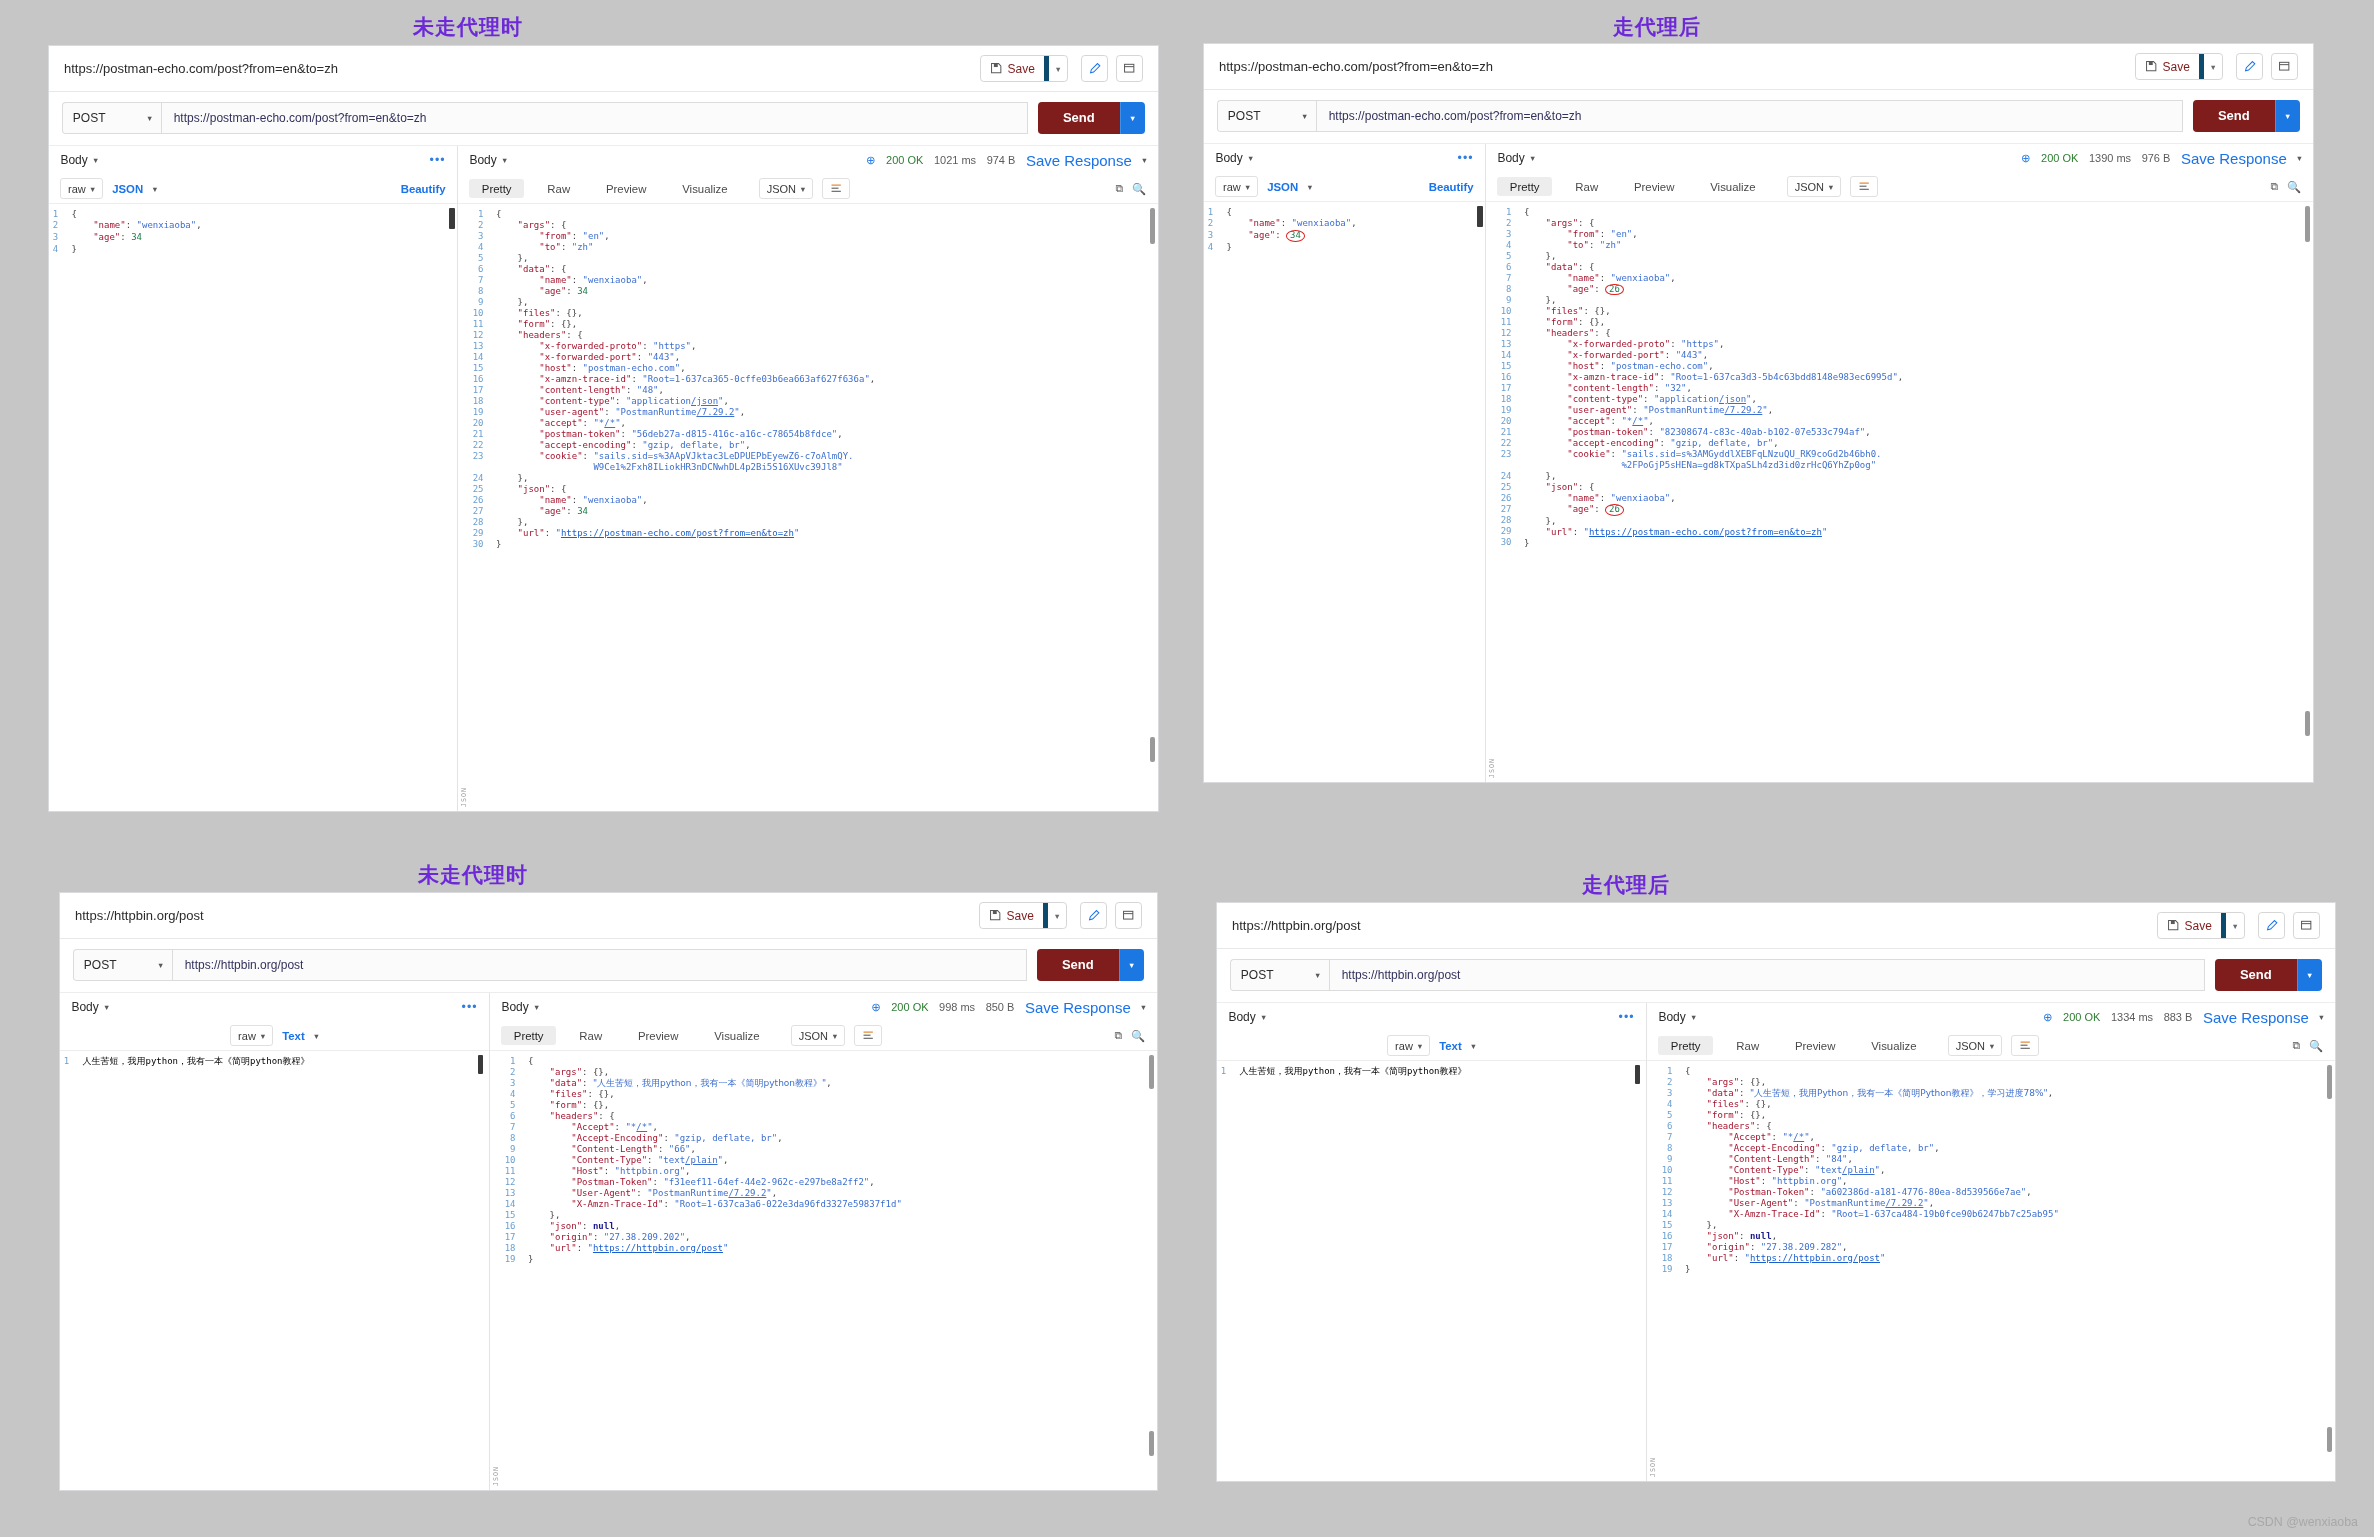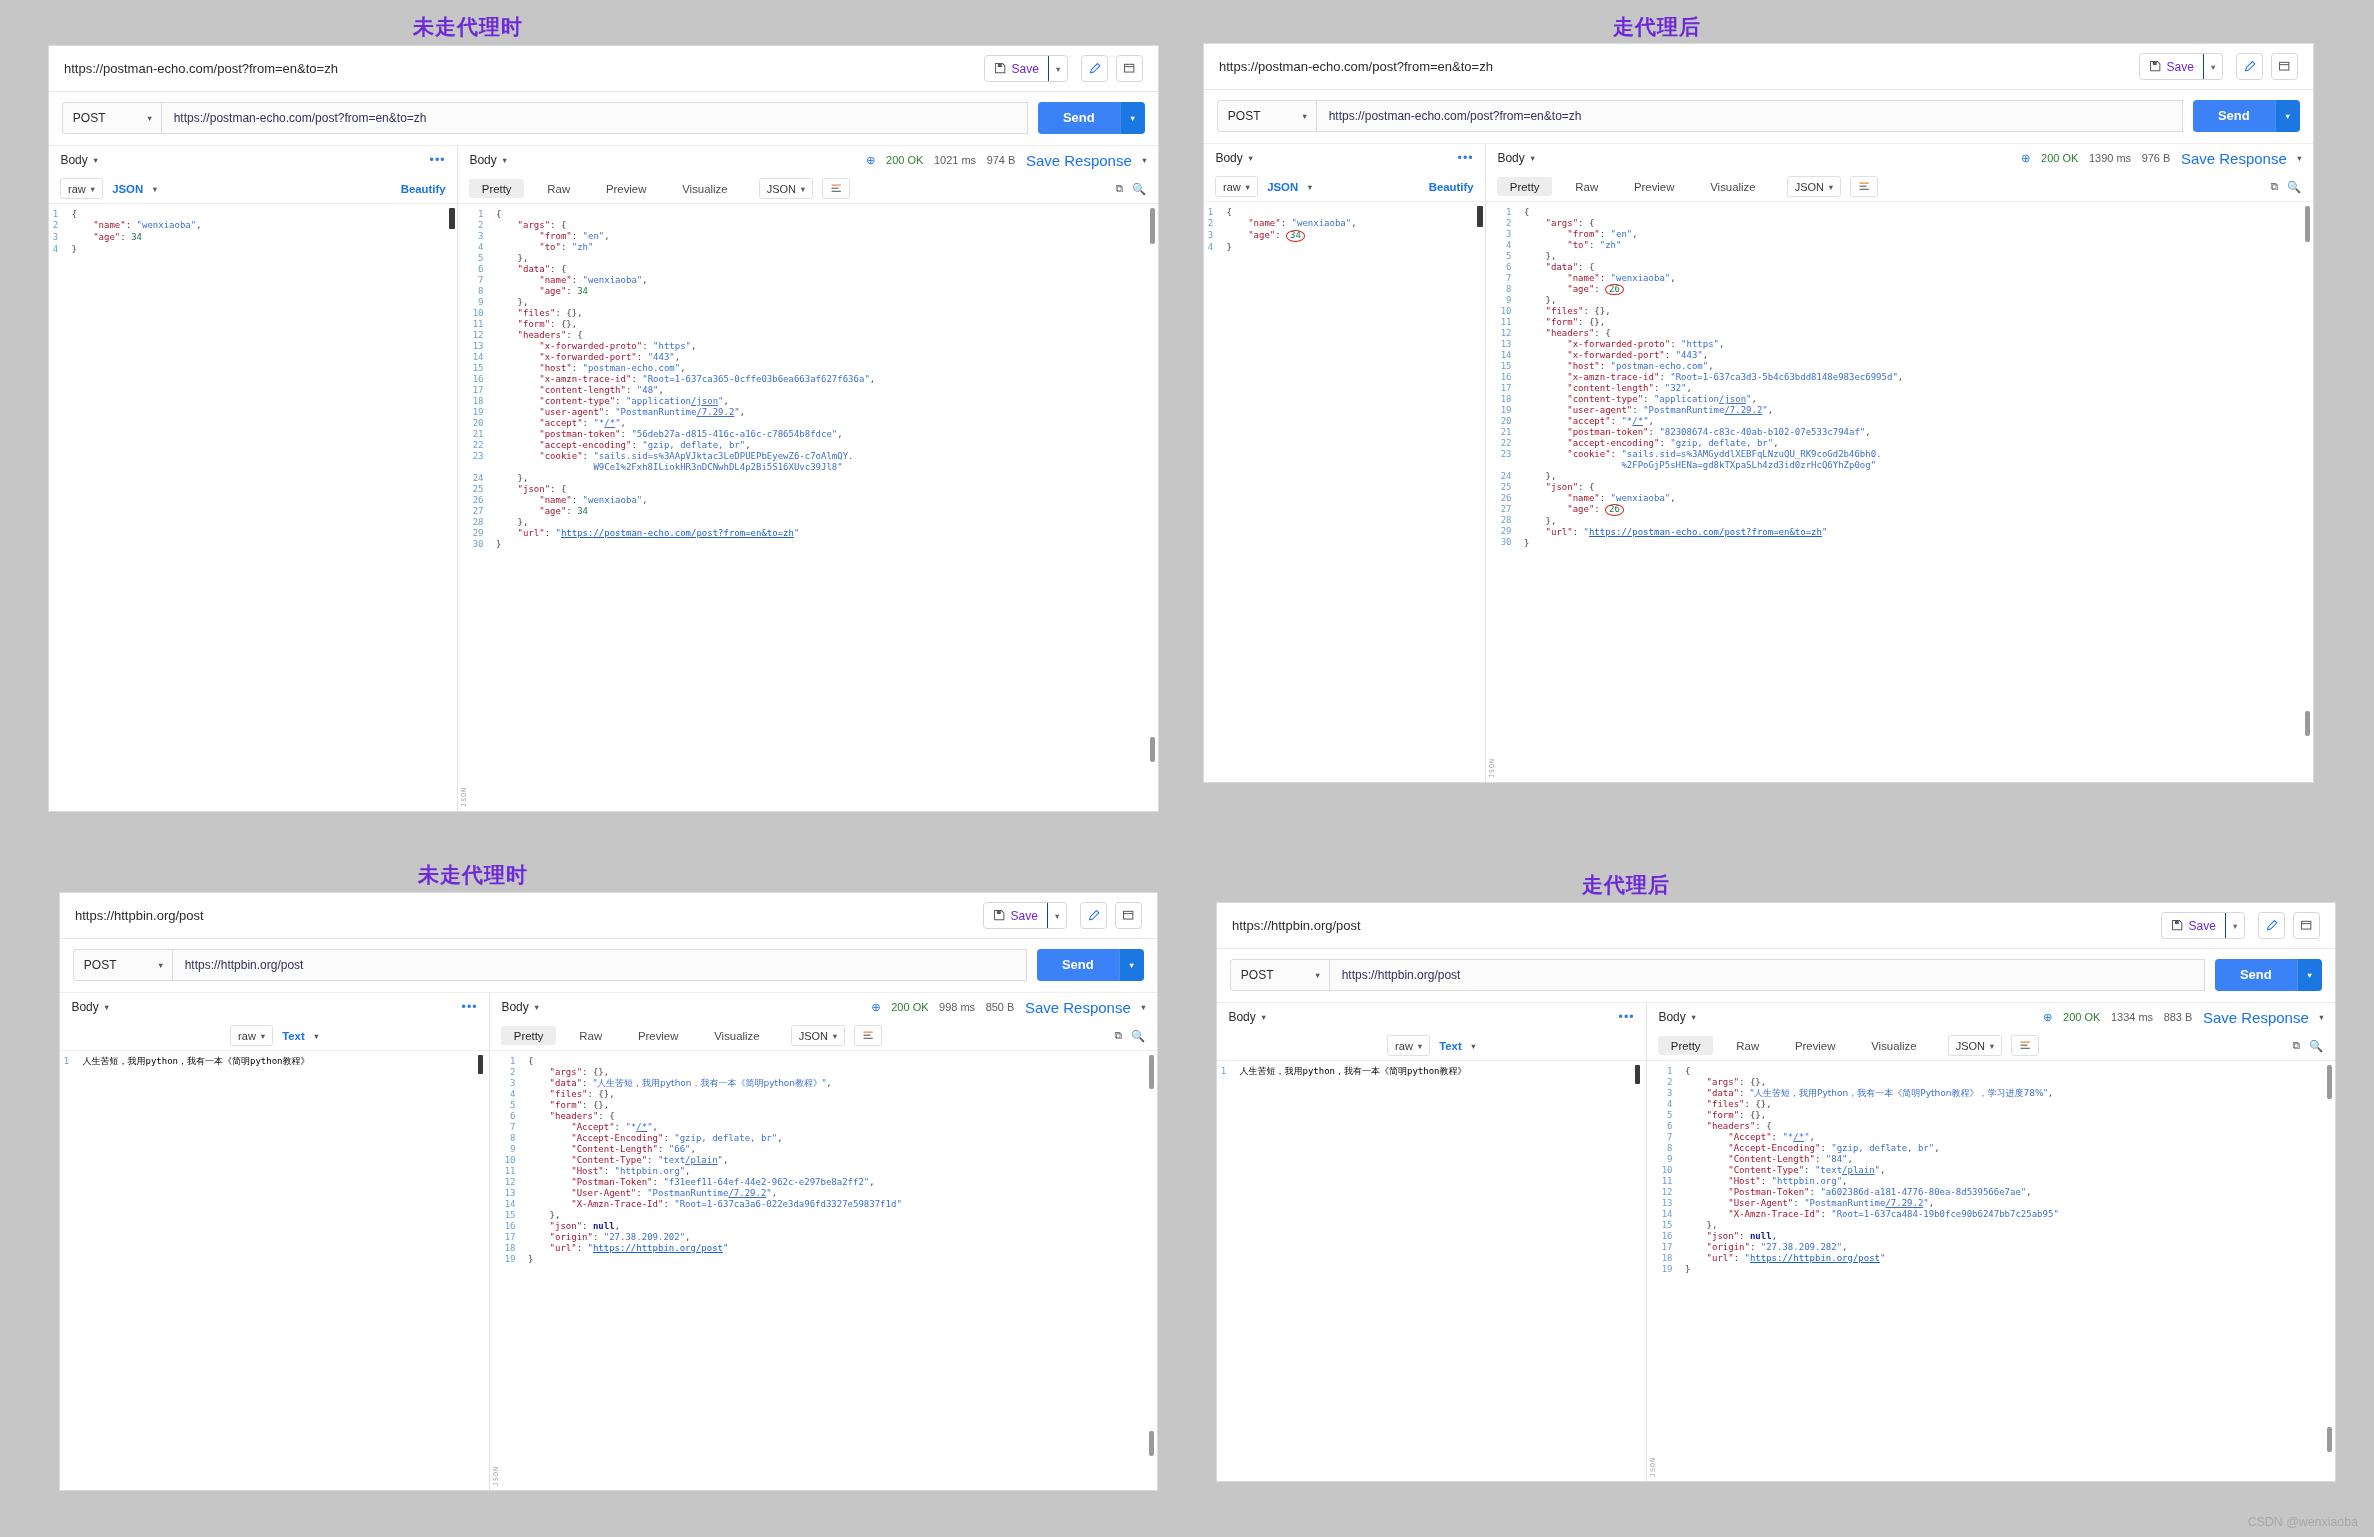--- a/index.html
+++ b/index.html
@@ -42,22 +42,22 @@
   }
   .spacer { flex: 1 1 auto; }
   .save-group {
     display: flex; align-items: center;
     border: 1px solid #d6d6d6; border-radius: 3.8px;
     height: 27px; background: #fff; overflow: hidden;
   }
   .save-btn {
     display: flex; align-items: center; gap: 4.8px;
     padding: 0 9.5px; height: 100%;
-    font-size: 12px; color: #6d28d9;
-    border-right: 1px solid #0c4a6e;
+    font-size: 12px; color: #7f1d1d;
+    border-right: 5px solid #0c4a6e;
   }
   .save-caret { padding: 0 6.7px; height:100%; display:flex; align-items:center; font-size:8.6px; color:#6b6b6b; }
   .icon-sq {
     width: 27px; height: 27px; margin-left: 7.6px;
     border: 1px solid #d6d6d6; border-radius: 3.8px;
     display: flex; align-items: center; justify-content: center;
     background: #fff;
   }
   .icon-sq.first { margin-left: 13.3px; }
   .ico-sm { width: 12.4px; height: 12.4px; display:block; }
@@ -81,21 +81,21 @@
   .url-field {
     flex: 1 1 auto; height: 32px;
     border: 1px solid #dcdcdc;
     background: #fbfbfb;
     display: flex; align-items: center;
     padding: 0 11.4px;
     font-size: 12px; color: #32325d;
   }
   .send-btn {
     margin-left: 9.5px; height: 32px;
-    background: #3b82f6; color: #fff;
+    background: #7f1d1d; color: #fff;
     border-radius: 3.8px 0 0 3.8px;
     display: flex; align-items: center; justify-content: center;
     padding: 0 25px; font-size: 13px; font-weight: bold;
   }
   .send-caret {
     height: 32px; width: 25px; background: #1b78e2;
     border-left: 1px solid #4291e8;
     border-radius: 0 3.8px 3.8px 0;
     display: flex; align-items: center; justify-content: center;
     color: #fff; font-size: 8.6px;

